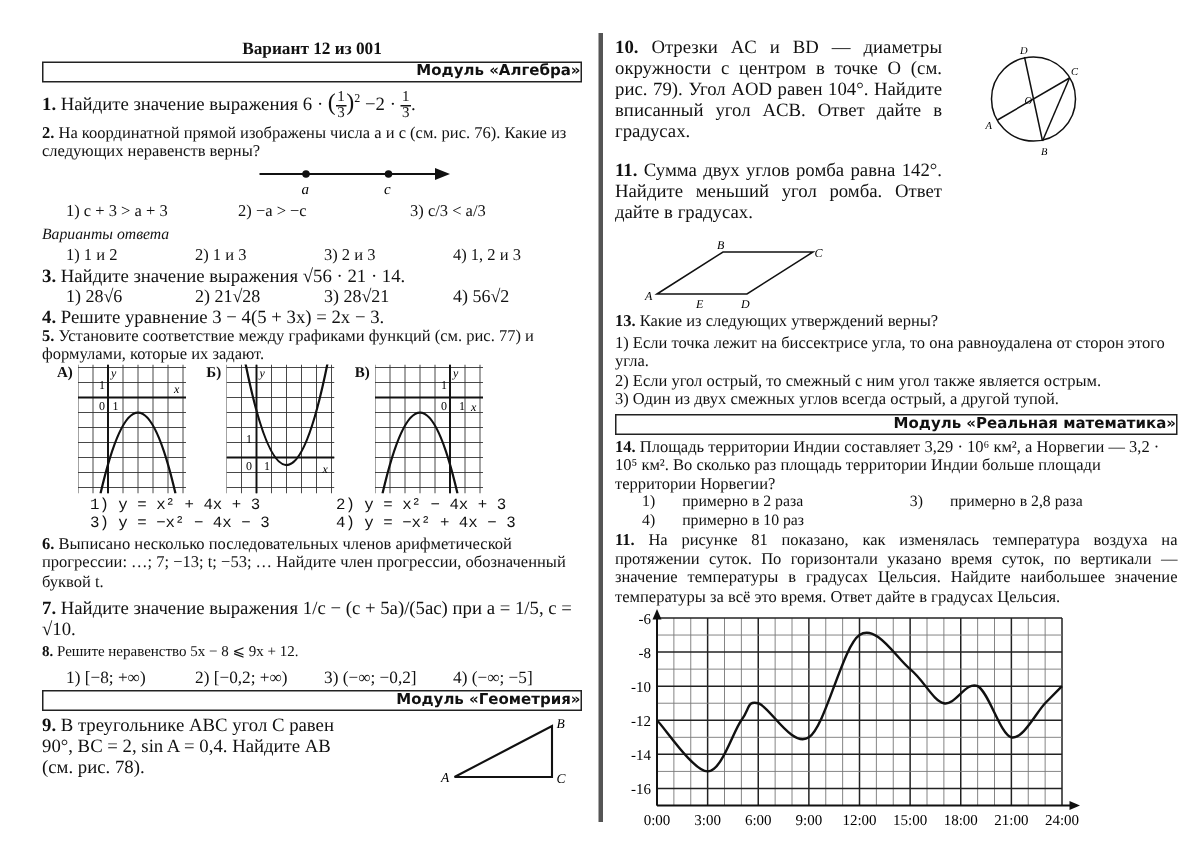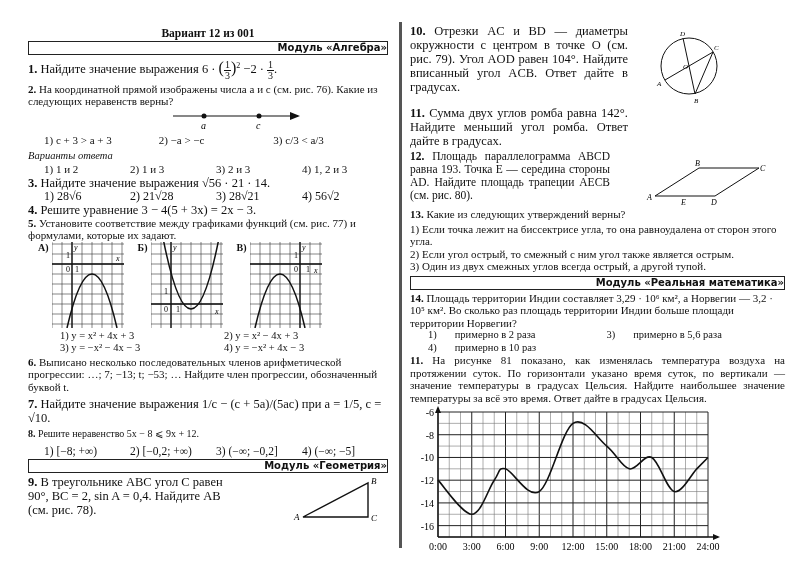--- a/index.html
+++ b/index.html
@@ -183,21 +183,21 @@
           <path d="M5,86 Q30,-22 55,86" fill="none" stroke="#111" stroke-width="1.5"></path>
           <text x="52" y="8" font-size="8" font-style="italic">y</text>
           <text x="64" y="31" font-size="8" font-style="italic">x</text>
           <text x="44" y="30" font-size="8">0</text>
           <text x="56" y="30" font-size="8">1</text>
           <text x="44" y="16" font-size="8">1</text>
         </svg>
       </div>
     </div>
 
-    <div class="formulas" style="margin-top:2px;">
+    <div class="formulas" style="margin-top:2px;font-family:Liberation Mono, monospace;">
       <span>1)  y = x² + 4x + 3</span>
       <span>2)  y = x² − 4x + 3</span>
       <span>3)  y = −x² − 4x − 3</span>
       <span>4)  y = −x² + 4x − 3</span>
     </div>
 
     <div class="q" style="margin-top:2px;">
       <b>6.</b> <span>Выписано несколько последовательных членов арифметической прогрессии: …; 7; −13; t; −53; … Найдите член прогрессии, обозначенный буквой t.</span>
     </div>
 
@@ -247,23 +247,20 @@
         <text x="41" y="12" font-size="7" font-style="italic">D</text>
         <text x="44" y="45" font-size="7" font-style="italic">O</text>
       </svg>
     </div>
 
     <div class="q big" style="width:218px;text-align:justify;">
       <b>11.</b> <span>Сумма двух углов ромба равна 142°. Найдите меньший угол ромба. Ответ дайте в градусах.</span>
     </div>
 
     <div class="right-row" style="margin-top:2px;">
-      <div class="q" style="width:200px;text-align:justify;font-size:11.5px;line-height:13px;">
-        <b>12.</b> <span>Площадь параллелограмма ABCD равна 193. Точка E — середина стороны AD. Найдите площадь трапеции AECB (см. рис. 80).</span>
-      </div>
       <svg width="140" height="58" style="margin-right:18px;">
         <polygon points="28,46 72,18 132,18 88,46" fill="none" stroke="#111" stroke-width="1"></polygon>
         <text x="20" y="50" font-size="8" font-style="italic">A</text>
         <text x="68" y="16" font-size="8" font-style="italic">B</text>
         <text x="133" y="21" font-size="8" font-style="italic">C</text>
         <text x="84" y="55" font-size="8" font-style="italic">D</text>
         <text x="54" y="55" font-size="8" font-style="italic">E</text>
         <text x="60" y="66" font-size="7">Рис. 80.</text>
       </svg>
     </div>
@@ -275,21 +272,21 @@
     <div class="q">2) Если угол острый, то смежный с ним угол также является острым.</div>
     <div class="q">3) Один из двух смежных углов всегда острый, а другой тупой.</div>
 
     <div class="module" style="margin-top:3px;">Модуль «Реальная математика»</div>
 
     <div class="q">
       <b>14.</b> <span>Площадь территории Индии составляет 3,29 · 10⁶ км², а Норвегии — 3,2 · 10⁵ км². Во сколько раз площадь территории Индии больше площади территории Норвегии?</span>
     </div>
     <div class="opt2">
       <span><b>1)</b><span>примерно в 2 раза</span></span>
-      <span><b>3)</b><span>примерно в 5,6 раза</span></span>
+      <span><b>3)</b><span>примерно в 2,8 раза</span></span>
       <span><b>4)</b><span>примерно в 10 раз</span></span>
     </div>
 
     <div class="q" style="text-align:justify;">
       <b>11.</b> <span>На рисунке 81 показано, как изменялась температура воздуха на протяжении суток. По горизонтали указано время суток, по вертикали — значение температуры в градусах Цельсия. Найдите наибольшее значение температуры за всё это время. Ответ дайте в градусах Цельсия.</span>
     </div>
 
     <svg width="330" height="150" style="margin-top:2px;">
       <g id="tgrid">
           <line x1="28" y1="6" x2="28" y2="131" stroke="#222" stroke-width="1"></line>

